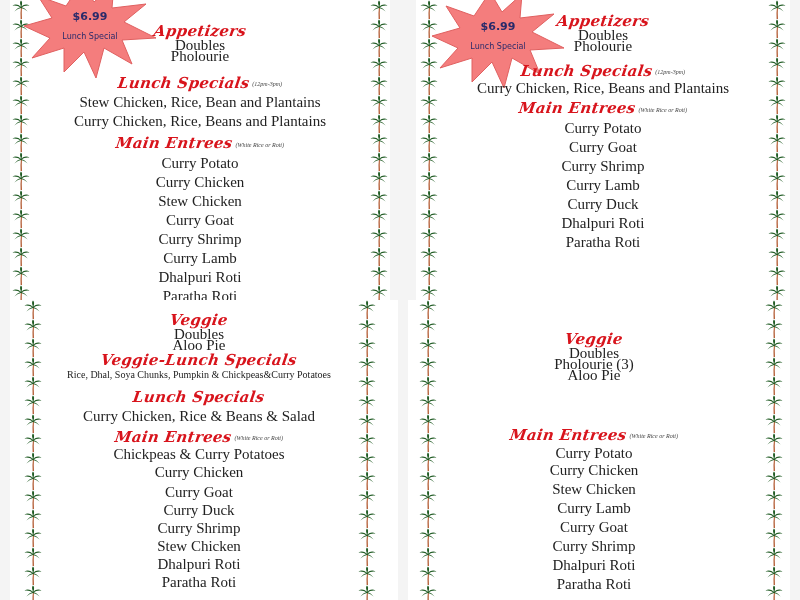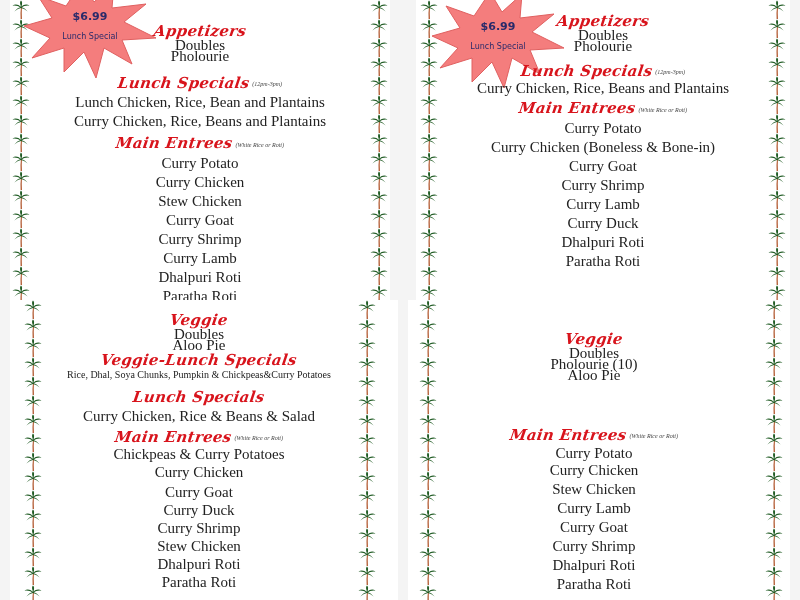--- a/index.html
+++ b/index.html
@@ -170,21 +170,21 @@
     <div class="star-text" style="top:28px; font-size:11px; font-weight:bold;">$6.99</div>
     <div class="star-text" style="top:50px; font-size:8px;">Lunch Special</div>
   </div>
 
   <div class="content" style="top:22px;">
     <div class="hrow"><span class="heading">Appetizers</span></div>
     <div class="item">Doubles</div>
     <div class="item">Pholourie</div>
     <div style="height:12px"></div>
     <div class="hrow"><span class="heading">Lunch Specials</span><span class="note">(12pm-3pm)</span></div>
-    <div class="item spaced">Lunch Chicken, Rice, Bean and Plantains</div>
+    <div class="item spaced">Stew Chicken, Rice, Bean and Plantains</div>
     <div class="item spaced">Curry Chicken, Rice, Beans and Plantains</div>
     <div style="height:3px"></div>
     <div class="hrow"><span class="heading">Main Entrees</span><span class="note">(White Rice or Roti)</span></div>
     <div class="item spaced">Curry Potato</div>
     <div class="item spaced">Curry Chicken</div>
     <div class="item spaced">Stew Chicken</div>
     <div class="item spaced">Curry Goat</div>
     <div class="item spaced">Curry Shrimp</div>
     <div class="item spaced">Curry Lamb</div>
     <div class="item spaced">Dhalpuri Roti</div>
@@ -305,21 +305,20 @@
   <div class="content" style="top:12px;">
     <div class="hrow"><span class="heading">Appetizers</span></div>
     <div class="item">Doubles</div>
     <div class="item">Pholourie</div>
     <div style="height:10px"></div>
     <div class="hrow"><span class="heading">Lunch Specials</span><span class="note">(12pm-3pm)</span></div>
     <div class="item" style="line-height:14px;">Curry Chicken, Rice, Beans and Plantains</div>
     <div style="height:4px"></div>
     <div class="hrow"><span class="heading">Main Entrees</span><span class="note">(White Rice or Roti)</span></div>
     <div class="item spaced">Curry Potato</div>
-    <div class="item spaced">Curry Chicken (Boneless &amp; Bone-in)</div>
     <div class="item spaced">Curry Goat</div>
     <div class="item spaced">Curry Shrimp</div>
     <div class="item spaced">Curry Lamb</div>
     <div class="item spaced">Curry Duck</div>
     <div class="item spaced">Dhalpuri Roti</div>
     <div class="item spaced">Paratha Roti</div>
   </div>
 </div>
 
 <div class="panel" style="left:10px; top:300px; width:388px; height:300px;">
@@ -544,21 +543,21 @@
         <use href="#palm-sym"></use>
       </svg>
     <svg class="palm">
         <use href="#palm-sym"></use>
       </svg>
   </div>
 
   <div class="content" style="top:30px; left:-10px;">
     <div class="hrow"><span class="heading">Veggie</span></div>
     <div class="item">Doubles</div>
-    <div class="item">Pholourie (10)</div>
+    <div class="item">Pholourie (3)</div>
     <div class="item">Aloo Pie</div>
     <div style="height:45px"></div>
     <div class="hrow"><span class="heading">Main Entrees</span><span class="note">(White Rice or Roti)</span></div>
     <div class="item spaced" style="line-height:16px;">Curry Potato</div>
     <div class="item spaced">Curry Chicken</div>
     <div class="item spaced">Stew Chicken</div>
     <div class="item spaced">Curry Lamb</div>
     <div class="item spaced">Curry Goat</div>
     <div class="item spaced">Curry Shrimp</div>
     <div class="item spaced">Dhalpuri Roti</div>

